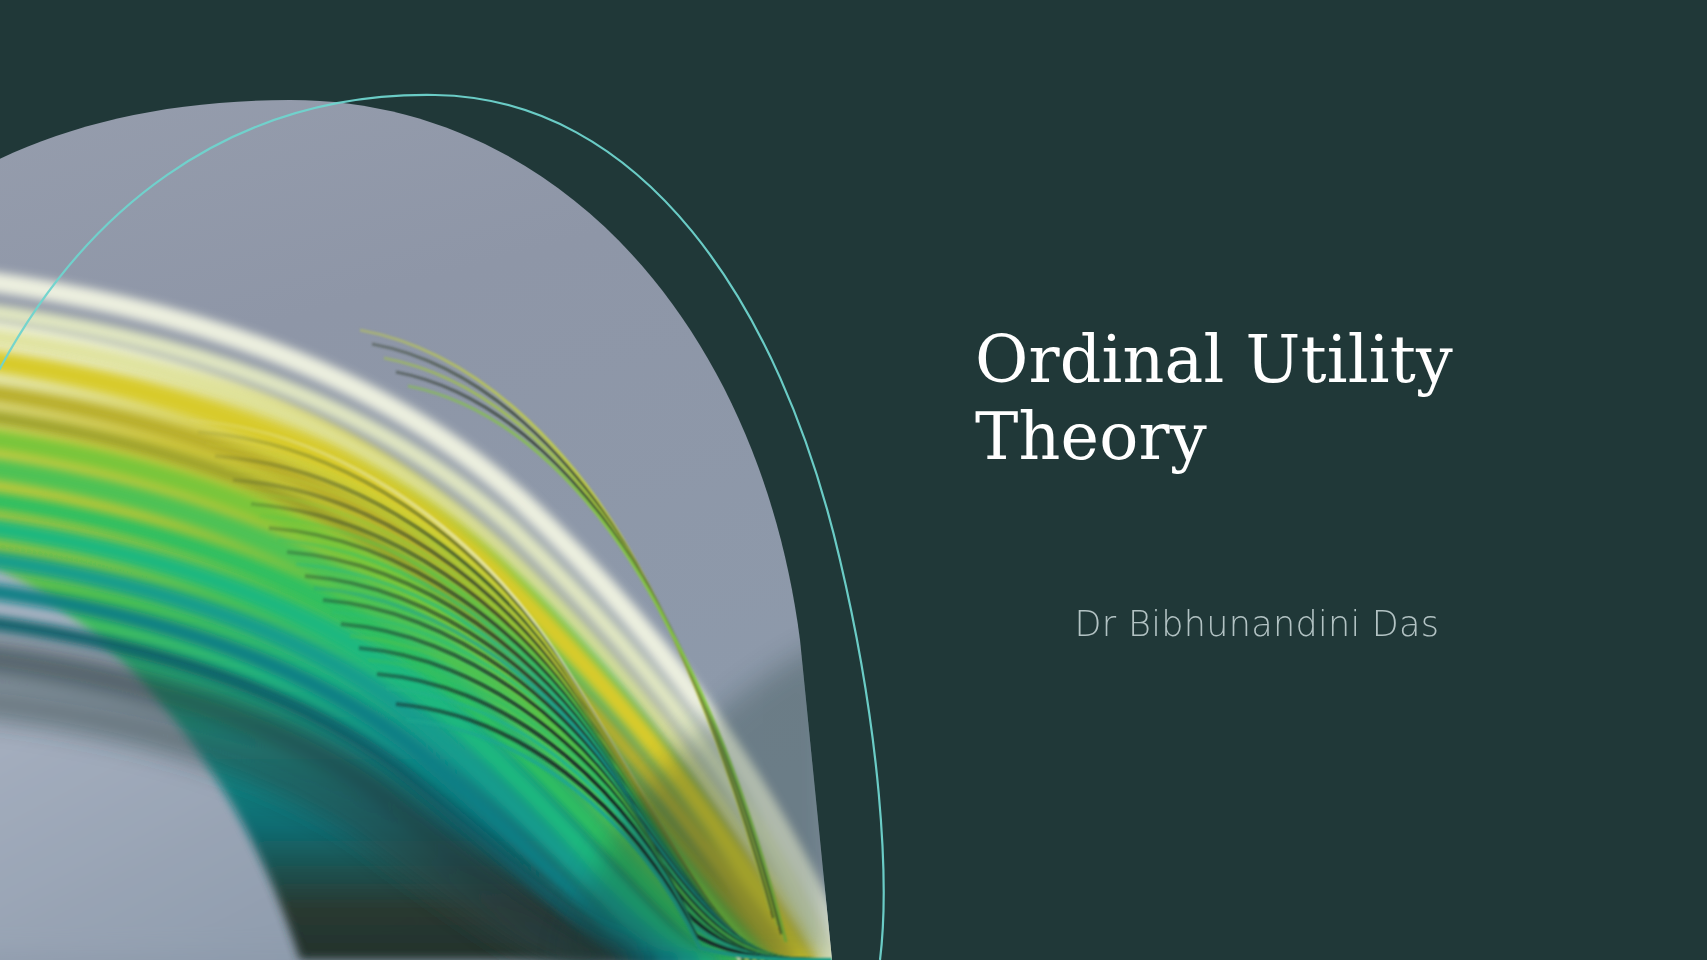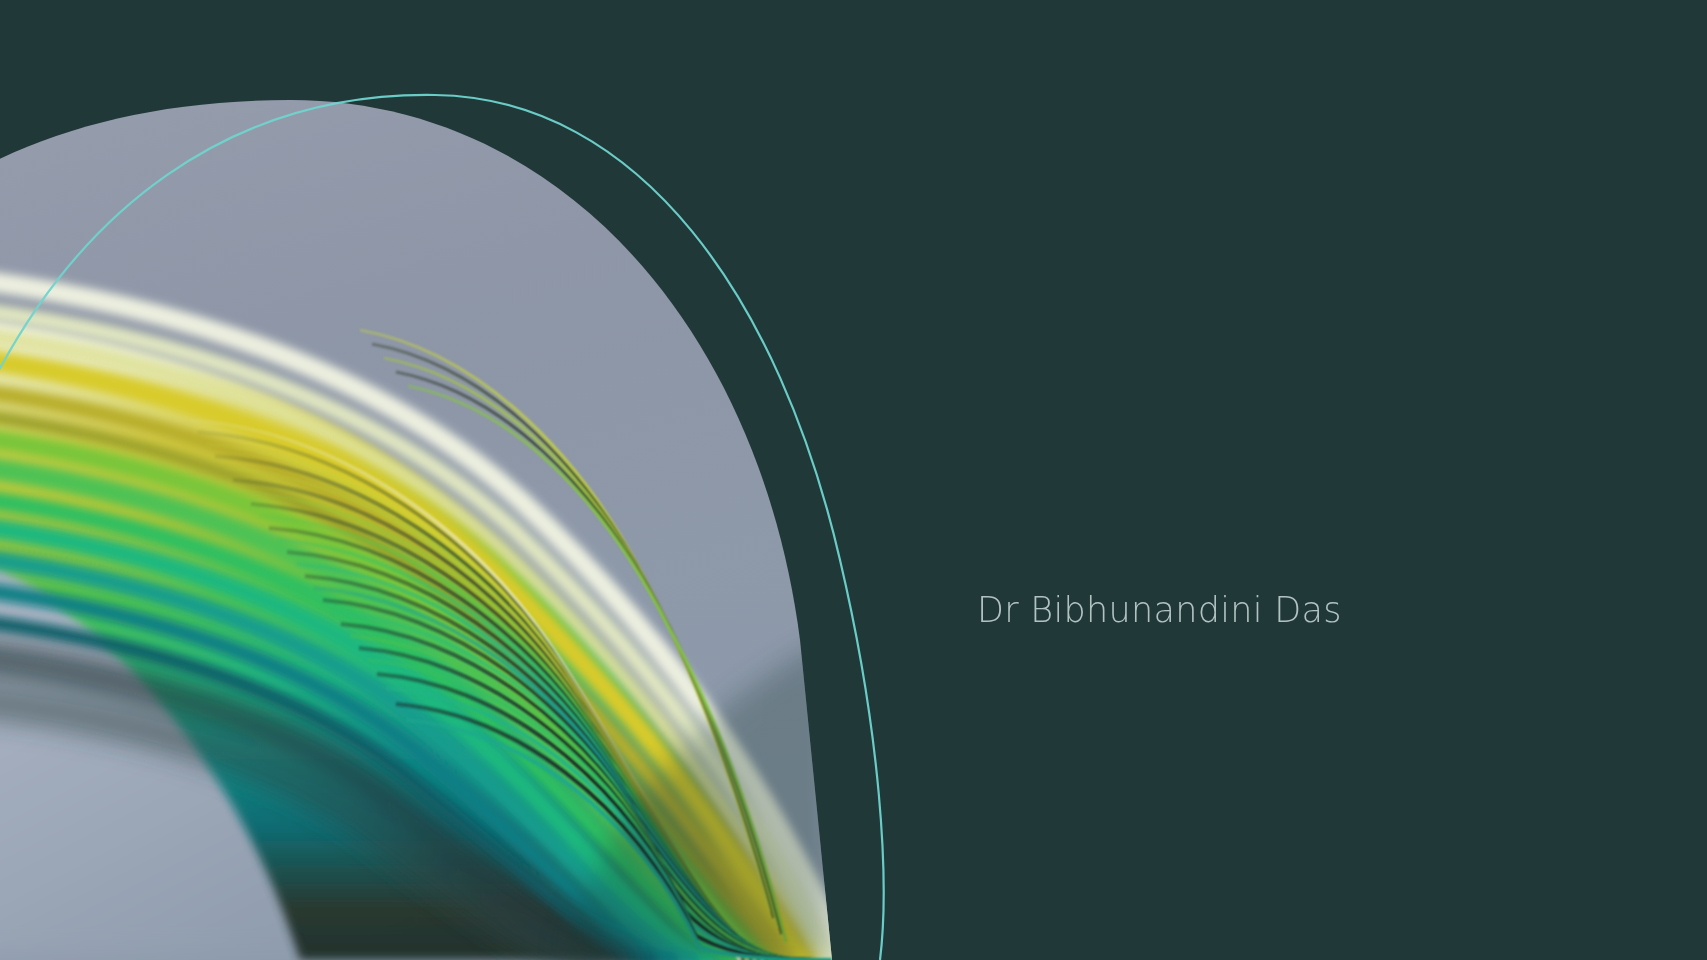--- a/index.html
+++ b/index.html
@@ -61,30 +61,31 @@
     margin: 0;
     font-family: "DejaVu Serif", "Liberation Serif", serif;
     font-weight: 400;
     font-size: 65px;
     line-height: 1.18;
     color: #ffffff;
     letter-spacing: 0.2px;
   }
   #slide-subtitle {
     position: absolute;
-    top: 588px;
+    top: 602px;
     left: 2px;
     width: 560px;
     margin: 0;
     font-family: "DejaVu Sans", "Liberation Sans", sans-serif;
     font-weight: 300;
     font-size: 35px;
     line-height: 1.3;
     color: #b2c2c3;
     letter-spacing: 0.3px;
+    text-align: center;
   }
 </style>
 </head>
 <body>
 
 <div id="slide">
 
   <div id="artwork">
     <svg id="art-svg" viewBox="0 0 900 960" preserveAspectRatio="none">
       <defs>
@@ -237,16 +238,17 @@
   </div>
 
   <svg id="arc-layer" viewBox="0 0 1707 960" preserveAspectRatio="none">
     <path d="M -30 430
              C 70 200, 240 92, 435 95
              C 640 98, 780 300, 840 560
              C 880 730, 890 880, 880 960" fill="none" stroke="#6fd4ce" stroke-width="2.2" opacity="0.95"></path>
   </svg>
 
   <div id="text-block">
+    <h1 id="slide-title">Ordinal Utility Theory</h1>
     <p id="slide-subtitle">Dr Bibhunandini Das</p>
   </div>
 
 </div>
 
 </body></html>

